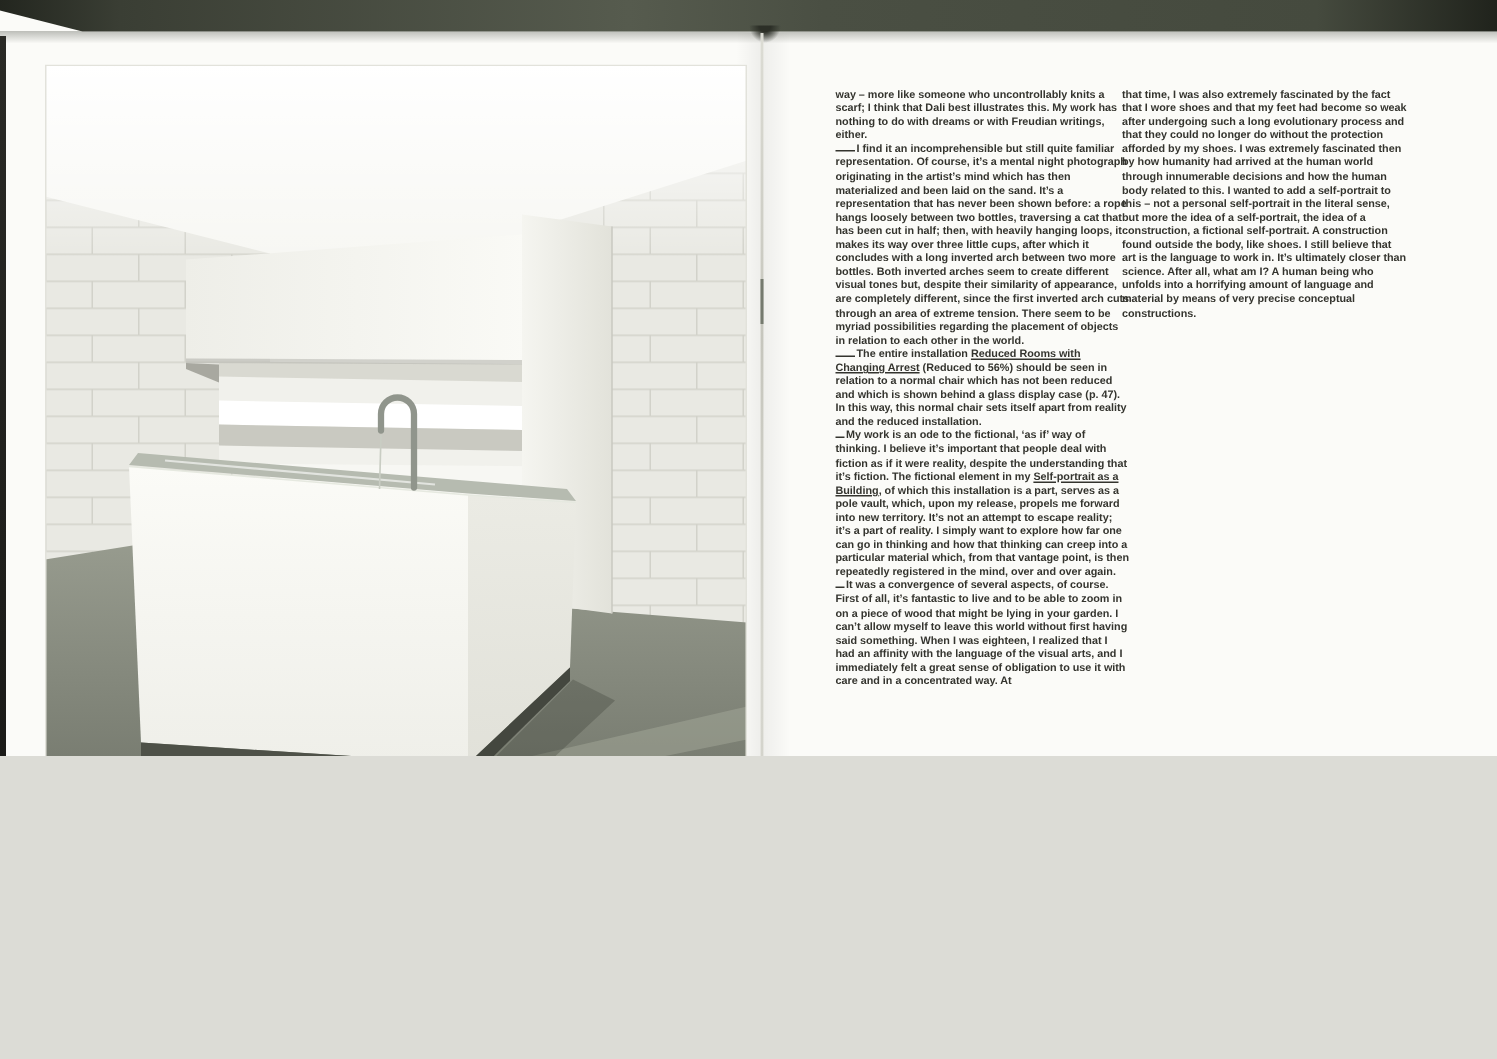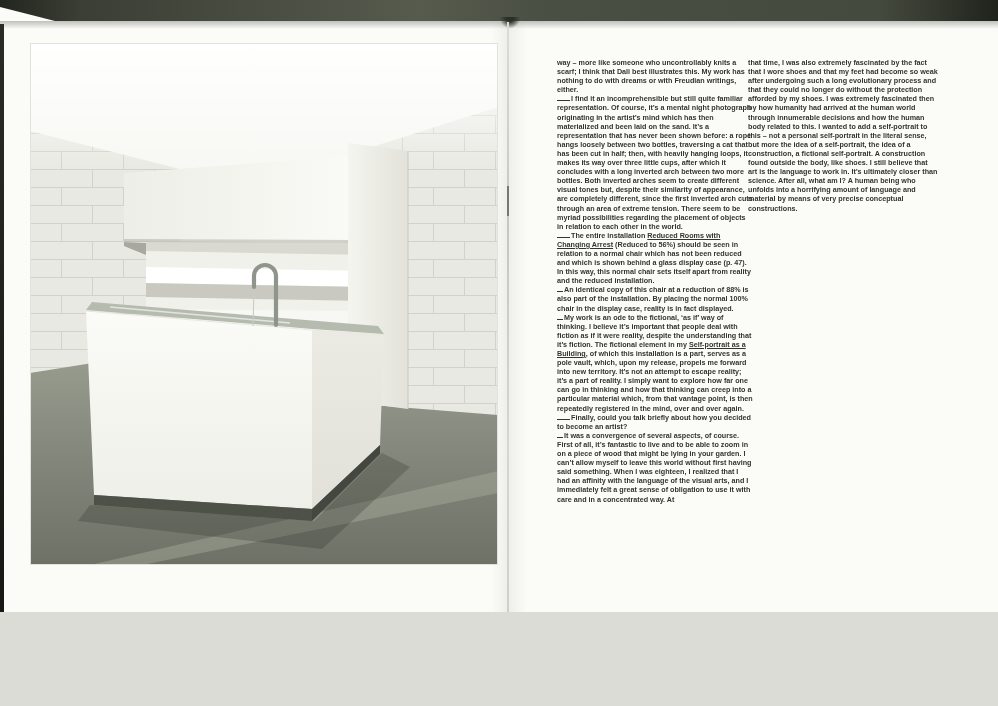--- a/index.html
+++ b/index.html
@@ -1,16 +1,16 @@
 <!DOCTYPE html>
 <html><head>
 <meta charset="utf-8">
 <style>
   html,body{margin:0;padding:0;background:#dcdcd6;}
-  .scan{position:relative;width:998px;height:612px;background:#fbfbf8;overflow:hidden;
+  .scan{position:relative;width:998px;height:504px;background:#fbfbf8;overflow:hidden;
         font-family:"Liberation Sans",sans-serif;}
 
   
   .top-bar{position:absolute;left:0;top:0;width:998px;height:21px;
     background:linear-gradient(90deg,#23261f,#3a3e34 8%,#565b4e 42%,#4a4f43 55%,#454a3e 88%,#20231c);}
   .top-bar-curve{position:absolute;left:0;top:21px;width:998px;height:8px;
     background:linear-gradient(180deg,rgba(52,56,47,.30),rgba(52,56,47,0));}
   .top-left-notch{position:absolute;left:0;top:7px;width:0;height:0;
     border-bottom:14px solid #fbfbf8;border-right:55px solid transparent;}
   .spine-notch{position:absolute;left:499px;top:17px;width:22px;height:12px;
@@ -144,22 +144,20 @@
   </div>
 
   <div class="caption"><span class="u">Kitchen</span><span> (Reduced to 88%) / 2002</span></div>
   <div class="pagenum" id="pn52">52</div>
   <div class="pagenum" id="pn53">53</div>
 
   <div class="col" id="col1">
       <p><span>way – more like someone who uncontrollably knits a scarf; I think that Dali best illustrates this. My work has nothing to do with dreams or with Freudian writings, either.</span></p>
       <p><span class="leader long"></span><span>I find it an incomprehensible but still quite familiar representation. Of course, it’s a mental night photograph originating in the artist’s mind which has then materialized and been laid on the sand. It’s a representation that has never been shown before: a rope hangs loosely between two bottles, traversing a cat that has been cut in half; then, with heavily hanging loops, it makes its way over three little cups, after which it concludes with a long inverted arch between two more bottles. Both inverted arches seem to create different visual tones but, despite their similarity of appearance, are completely different, since the first inverted arch cuts through an area of extreme tension. There seem to be myriad possibilities regarding the placement of objects in relation to each other in the world.</span></p>
       <p><span class="leader long"></span><span>The entire installation </span><span class="u">Reduced Rooms with Changing Arrest</span><span> (Reduced to 56%) should be seen in relation to a normal chair which has not been reduced and which is shown behind a glass display case (p. 47). In this way, this normal chair sets itself apart from reality and the reduced installation.</span></p>
-      <p><span class="leader short"></span><span>An identical copy of this chair at a reduction of 88% is also part of the installation. By placing the normal 100% chair in the display case, reality is in fact displayed.</span></p>
       <p><span class="leader short"></span><span>My work is an ode to the fictional, ‘as if’ way of thinking. I believe it’s important that people deal with fiction as if it were reality, despite the understanding that it’s fiction. The fictional element in my </span><span class="u">Self-portrait as a Building</span><span>, of which this installation is a part, serves as a pole vault, which, upon my release, propels me forward into new territory. It’s not an attempt to escape reality; it’s a part of reality. I simply want to explore how far one can go in thinking and how that thinking can creep into a particular material which, from that vantage point, is then repeatedly registered in the mind, over and over again.</span></p>
-      <p><span class="leader long"></span><span>Finally, could you talk briefly about how you decided to become an artist?</span></p>
       <p><span class="leader short"></span><span>It was a convergence of several aspects, of course. First of all, it’s fantastic to live and to be able to zoom in on a piece of wood that might be lying in your garden. I can’t allow myself to leave this world without first having said something. When I was eighteen, I realized that I had an affinity with the language of the visual arts, and I immediately felt a great sense of obligation to use it with care and in a concentrated way. At</span></p>
     </div>
   <div class="col" id="col2">
       <p><span>that time, I was also extremely fascinated by the fact that I wore shoes and that my feet had become so weak after undergoing such a long evolutionary process and that they could no longer do without the protection afforded by my shoes. I was extremely fascinated then by how humanity had arrived at the human world through innumerable decisions and how the human body related to this. I wanted to add a self-portrait to this – not a personal self-portrait in the literal sense, but more the idea of a self-portrait, the idea of a construction, a fictional self-portrait. A construction found outside the body, like shoes. I still believe that art is the language to work in. It’s ultimately closer than science. After all, what am I? A human being who unfolds into a horrifying amount of language and material by means of very precise conceptual constructions.</span></p>
     </div>
 
 </div>
 
 </body></html>

